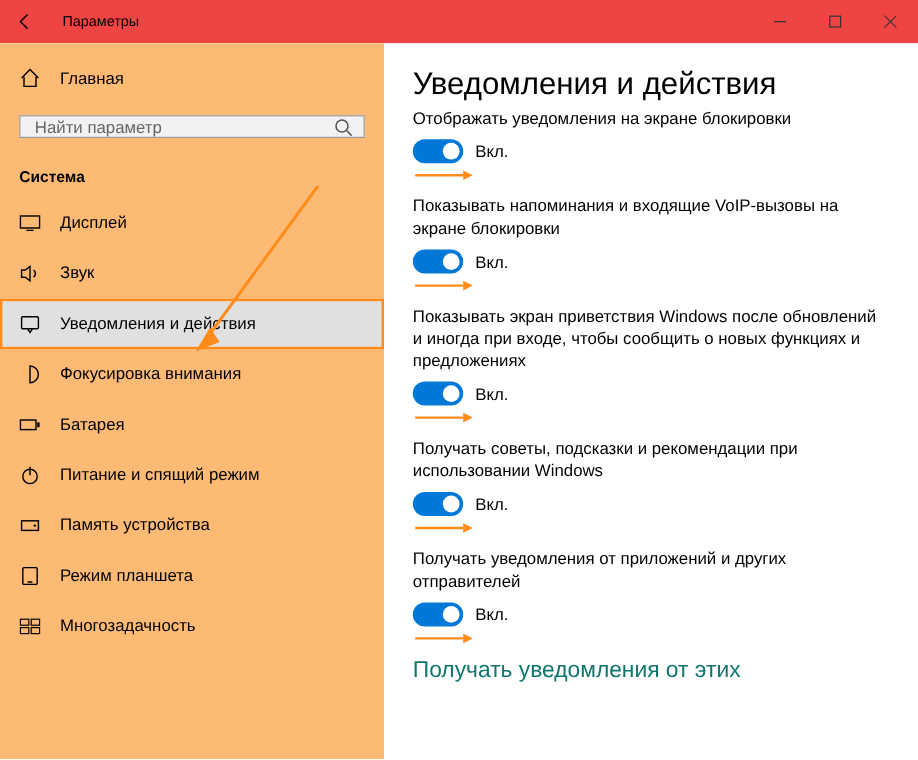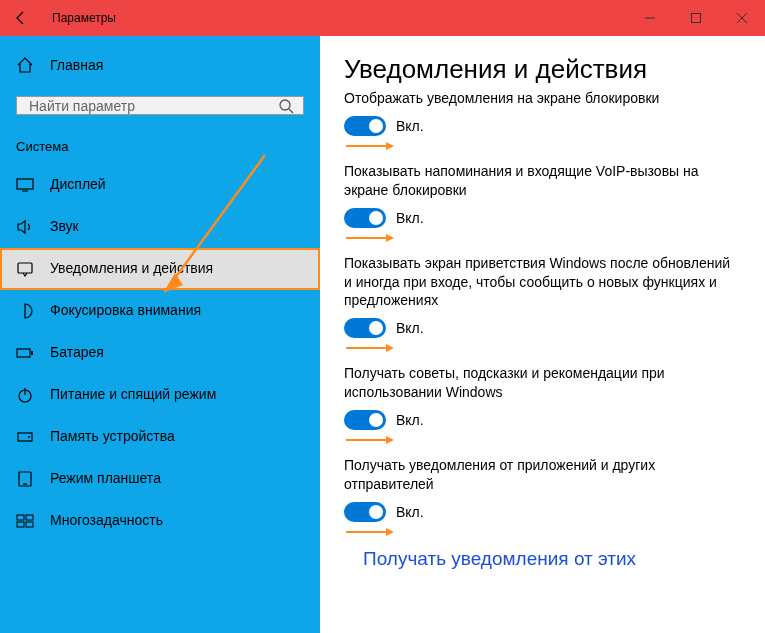--- a/index.html
+++ b/index.html
@@ -3,42 +3,42 @@
 <meta charset="utf-8">
 <style>
 * { margin: 0; padding: 0; box-sizing: border-box; font-family: "Segoe UI", Tahoma, sans-serif; }
 body { width: 765px; height: 633px; background: #fff; overflow: hidden; display: flex; flex-direction: column; }
 .titlebar { height: 36px; display: flex; align-items: center; background: #ef4444; }
 .back-btn { width: 42px; height: 36px; display: flex; align-items: center; justify-content: center; cursor: pointer; }
 .title { font-size: 12px; color: #000; margin-left: 10px; }
 .win-controls { margin-left: auto; display: flex; }
 .win-btn { width: 46px; height: 36px; display: flex; align-items: center; justify-content: center; cursor: pointer; }
 .main { flex: 1; display: flex; overflow: hidden; }
-.sidebar { width: 320px; background: #0ea5e9; padding-top: 10px; overflow-y: auto; }
+.sidebar { width: 320px; background: #fdba74; padding-top: 10px; overflow-y: auto; }
 .content { flex: 1; background: #fff; padding: 18px 24px 0 24px; overflow: hidden; position: relative; }
 .home-row { display: flex; align-items: center; padding: 10px 16px; cursor: pointer; gap: 16px; }
 .home-row span.lbl { font-size: 14px; }
 .search-wrap { margin: 12px 16px 18px 16px; position: relative; }
 .search-input { width: 100%; height: 19px; border: 1px solid #999; background: #f2f2f2; padding: 0 36px 0 12px; font-size: 14px; outline: none; }
 .search-input::placeholder { color: #666; }
 .search-icon { position: absolute; right: 10px; top: 50%; transform: translateY(-50%); pointer-events: none; }
-.section-header { font-size: 13px; font-weight: 400; padding: 6px 16px 10px 16px; color: #000; }
+.section-header { font-size: 13px; font-weight: 700; padding: 6px 16px 10px 16px; color: #000; }
 .nav-item { display: flex; align-items: flex-start; padding: 12px 16px; gap: 16px; cursor: pointer; font-size: 14px; color: #000; }
 .nav-item.selected { outline: 2px solid #ff8c1a; outline-offset: -2px; background: #e0e0e0; }
 .nav-item .icon { width: 18px; height: 18px; display: flex; align-items: center; justify-content: center; flex-shrink: 0; }
 .page-title { font-size: 26px; font-weight: 400; color: #000; margin-bottom: 4px; }
 .subhead { font-size: 20px; font-weight: 600; color: #888; margin-bottom: 14px; }
 .option { margin-bottom: 10px; }
 .option-label { font-size: 14px; color: #000; margin-bottom: 8px; line-height: 1.35; }
 .toggle-row { display: flex; align-items: center; gap: 10px; }
 .toggle { width: 42px; height: 20px; background: #0078d7; border-radius: 10px; position: relative; cursor: pointer; }
 .toggle::after { content: ""; position: absolute; right: 3px; top: 3px; width: 14px; height: 14px; background: #fff; border-radius: 50%; }
 .toggle-state { font-size: 14px; }
 .arrow { margin-top: 4px; margin-bottom: 6px; }
-.h2 { font-size: 19px; font-weight: 400; color: #1d4ed8; margin-top: 6px; margin-left: 19px; }
+.h2 { font-size: 19px; font-weight: 400; color: #0f766e; margin-top: 6px; }
 svg { display: block; }
 </style>
 </head>
 <body>
 
 <div class="titlebar">
   <div class="back-btn">
     <svg width="16" height="16" viewBox="0 0 16 16">
         <path d="M10 2 L4 8 L10 14" stroke="#000" stroke-width="1.2" fill="none"></path>
       </svg>

